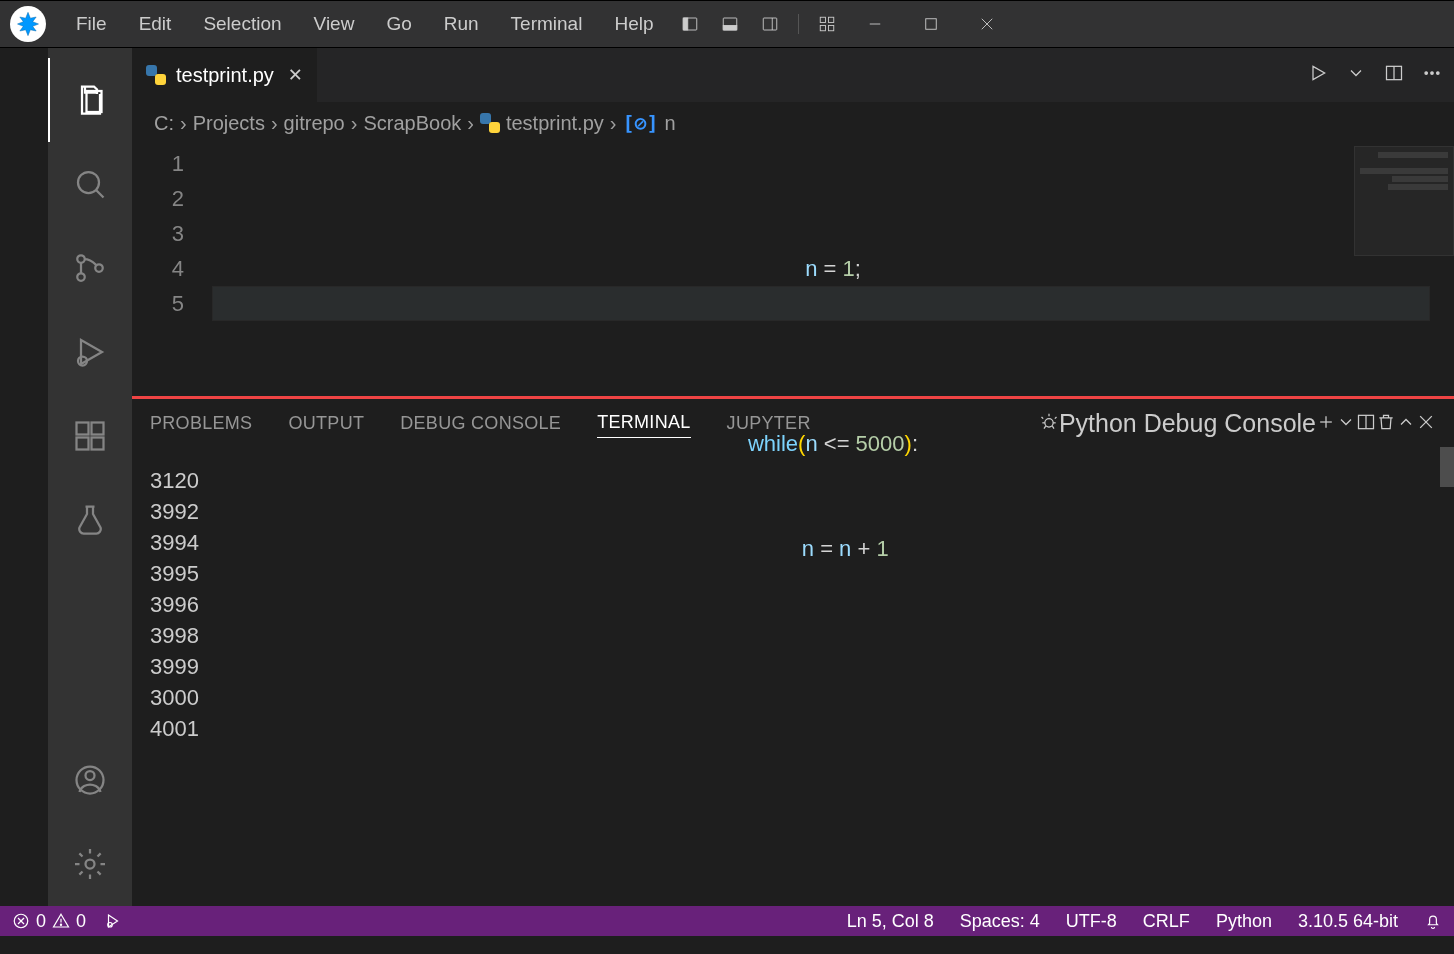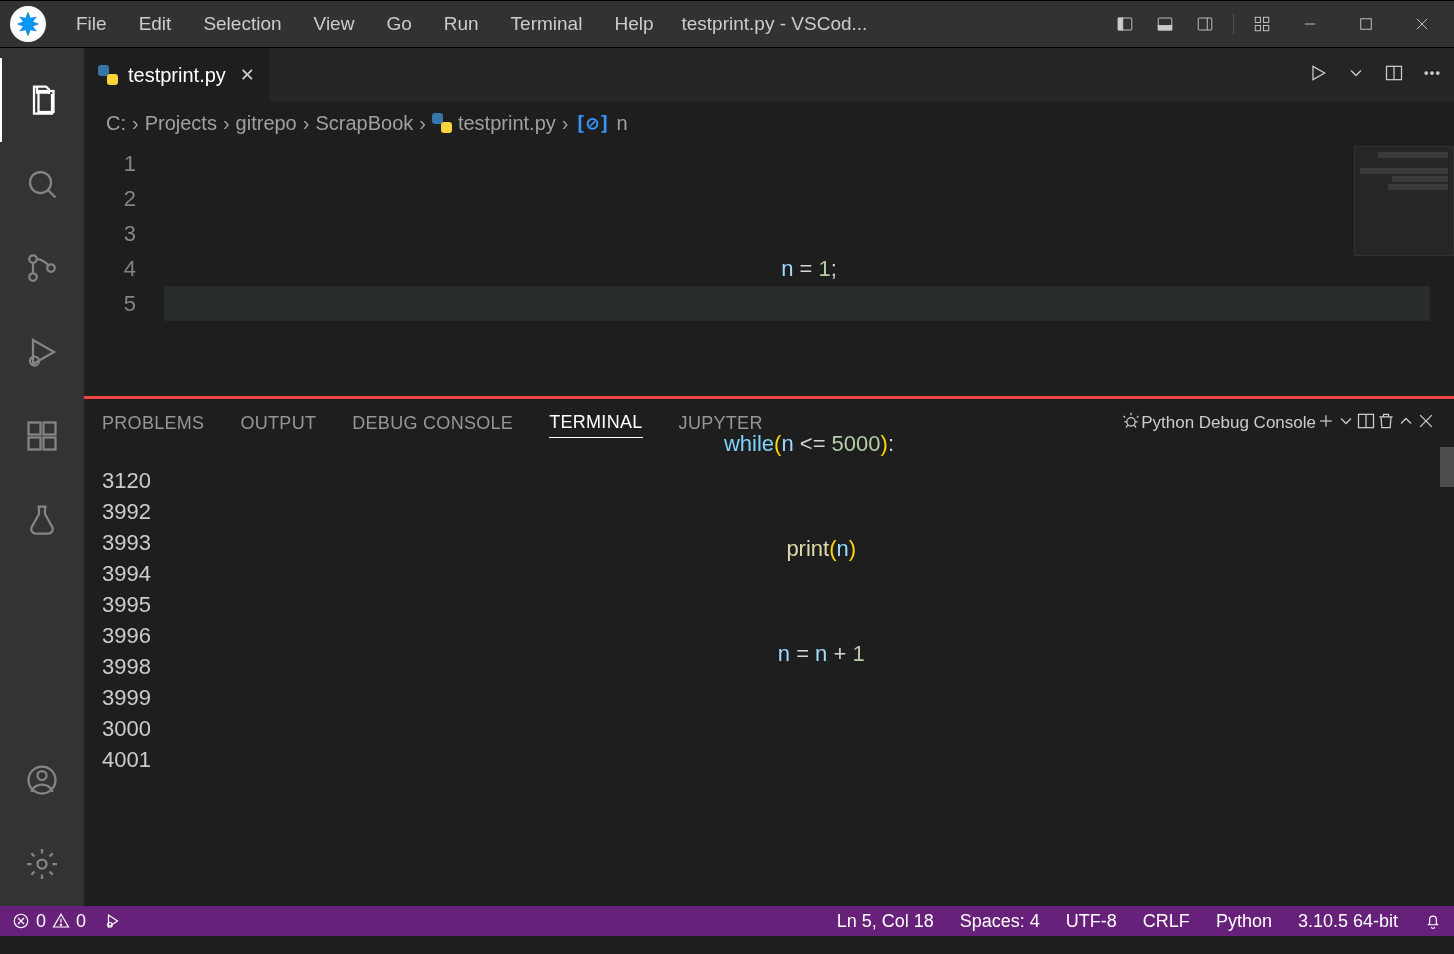--- a/index.html
+++ b/index.html
@@ -6,21 +6,21 @@
   html, body { width: 1454px; height: 954px; overflow: hidden; background:#1e1e1e; color:#cccccc; }
   .titlebar { height:48px; background:#323233; display:flex; align-items:center; padding:0 4px; font-size:19px; color:#cccccc; border-top:1px solid #000; border-bottom:1px solid #000;}
   .titlebar .logo { width:36px; height:36px; border-radius:50%; background:#fff; display:flex; align-items:center; justify-content:center; margin:0 14px 0 6px;}
   .titlebar .logo svg { width:28px; height:28px; }
   .menu-item { padding:0 16px; height:38px; display:flex; align-items:center; cursor:default; }
   .title-text { flex:1; padding-left:12px; white-space:nowrap; overflow:hidden; text-overflow:ellipsis; }
   .title-controls { display:flex; align-items:center; gap:0; }
   .tc-btn { width:40px; height:40px; display:flex; align-items:center; justify-content:center; color:#cccccc; }
   .tc-btn svg { width:18px; height:18px; stroke:#cccccc; fill:none; stroke-width:1.2; }
   .tc-divider { width:1px; height:20px; background:#555; margin:0 8px; }
-  .main { display:flex; height:858px; }
+  .main { display:flex; height:858px;padding-left:48px; }
   .activitybar { width:84px; background:#333333; display:flex; flex-direction:column; align-items:center; padding-top:10px; }
   .act-btn { width:84px; height:84px; display:flex; align-items:center; justify-content:center; color:#858585; }
   .act-btn.active { color:#ffffff; border-left:2px solid #fff; }
   .act-btn svg { width:36px; height:36px; stroke:currentColor; fill:none; stroke-width:1.5; }
   .activitybar .spacer { flex:1; }
   .editor-area { flex:1; display:flex; flex-direction:column; background:#1e1e1e; }
   .tabs-row { height:54px; background:#252526; display:flex; align-items:stretch; }
   .tab { display:flex; align-items:center; background:#1e1e1e; padding:0 14px; gap:10px; font-size:20px; color:#ffffff; border-right:1px solid #252526;}
   .tab .close { color:#cccccc; font-size:18px; margin-left:4px;}
   .tab-actions { margin-left:auto; display:flex; align-items:center; padding-right:12px; gap:18px; color:#cccccc;}
@@ -41,21 +41,21 @@
   .tok-fn { color:#dcdcaa; }
   .tok-par { color:#ffd700; }
   .tok-pun { color:#d4d4d4; }
   .minimap { position:absolute; right:0; top:0; width:100px; height:100%; pointer-events:none;}
   .minimap .view { position:absolute; right:0; top:0; width:100px; height:110px; background:rgba(255,255,255,0.04); border:1px solid rgba(255,255,255,0.06);}
   .minimap .blob { position:absolute; right:6px; width:70px; height:6px; background:#3a3a3a;}
   .panel { flex:1; display:flex; flex-direction:column; border-top:3px solid #ef4444; background:#1e1e1e;}
   .panel-tabs { height:48px; display:flex; align-items:center; padding:0 18px; gap:36px; font-size:18px; color:#969696;}
   .panel-tab { padding:4px 0; letter-spacing:0.3px; cursor:default;}
   .panel-tab.active { color:#ffffff; border-bottom:1px solid #fff; }
-  .panel-tabs .right { margin-left:auto; display:flex; align-items:center; color:#cccccc; font-size:17px;}
+  .panel-tabs .right { margin-left:auto; display:flex; align-items:center; color:#cccccc; font-size:25px;}
   .panel-tabs .right svg { width:20px; height:20px; stroke:#cccccc; fill:none; stroke-width:1.5;}
   .terminal { flex:1; overflow:hidden; font-family: Consolas, monospace; font-size:22px; line-height:31px; padding:18px 18px 0 18px; color:#cccccc; position:relative;}
   .terminal .scroll-thumb { position:absolute; right:0; top:0; width:14px; height:40px; background:#4d4d4d;}
   .statusbar { height:30px; background:#68217a; display:flex; align-items:center; color:#ffffff; font-size:18px; padding:0 12px; gap:18px;}
   .statusbar .sb-item { display:flex; align-items:center; gap:6px; }
   .statusbar .right { margin-left:auto; display:flex; align-items:center; gap:26px;}
   .statusbar svg { width:18px; height:18px; stroke:#fff; fill:none; stroke-width:1.6;}
   .py-mini { display:inline-block; width:20px; height:20px; position:relative;}
   .py-mini::before, .py-mini::after { content:""; position:absolute; width:11px; height:11px; border-radius:3px;}
   .py-mini::before { background:#3776ab; top:0; left:0;}
@@ -88,21 +88,20 @@
     </div>
   <div class="menu-item">
       <span>Run</span>
     </div>
   <div class="menu-item">
       <span>Terminal</span>
     </div>
   <div class="menu-item">
       <span>Help</span>
     </div>
-  <div class="title-text">testprint.py - VSCod...</div>
   <div class="title-controls">
     <div class="tc-btn">
         <svg viewBox="0 0 24 24">
           <rect x="3" y="4" width="18" height="16" rx="1"></rect>
           <rect x="3" y="4" width="6" height="16" fill="#cccccc"></rect>
         </svg>
       </div>
     <div class="tc-btn">
         <svg viewBox="0 0 24 24">
           <rect x="3" y="4" width="18" height="16" rx="1"></rect>
@@ -254,21 +253,20 @@
         <div>2</div>
         <div>3</div>
         <div>4</div>
         <div>5</div>
       </div>
       <div class="code">
         <div class="hl" style="top:140px;"></div>
         <div class="line"><span class="tok-var">n</span><span class="tok-op"> = </span><span class="tok-num">1</span><span class="tok-pun">;</span></div>
         <div class="line"><span></span></div>
         <div class="line"><span class="tok-kw">while</span><span class="tok-par">(</span><span class="tok-var">n</span><span class="tok-op"> &lt;= </span><span class="tok-num">5000</span><span class="tok-par">)</span><span class="tok-pun">:</span></div>
-        <div class="line"><span>    </span><span class="tok-fn">print</span><span class="tok-par">(</span><span class="tok-var">n</span><span class="tok-par">)</span></div>
         <div class="line"><span>    </span><span class="tok-var">n</span><span class="tok-op"> = </span><span class="tok-var">n</span><span class="tok-op"> + </span><span class="tok-num">1</span></div>
         <div class="minimap">
           <div class="view"></div>
           <div class="blob" style="top:6px"></div>
           <div class="blob" style="top:22px;width:88px"></div>
           <div class="blob" style="top:30px;width:56px"></div>
           <div class="blob" style="top:38px;width:60px"></div>
         </div>
       </div>
     </div>
@@ -312,21 +310,20 @@
           <span><svg viewBox="0 0 24 24">
                 <line x1="5" y1="5" x2="19" y2="19"></line>
                 <line x1="19" y1="5" x2="5" y2="19"></line>
               </svg></span>
         </div>
       </div>
       <div class="terminal">
         <div class="scroll-thumb"></div>
         <div>3120</div>
         <div>3992</div>
-        <div>3993</div>
         <div>3994</div>
         <div>3995</div>
         <div>3996</div>
         <div>3998</div>
         <div>3999</div>
         <div>3000</div>
         <div>4001</div>
       </div>
     </div>
   </div>
@@ -348,21 +345,21 @@
     <span>0</span>
   </div>
   <div class="sb-item">
     <svg viewBox="0 0 24 24">
         <polygon points="6,4 18,12 6,20"></polygon>
         <circle cx="8" cy="17" r="3"></circle>
       </svg>
   </div>
   <div class="right">
     <div class="sb-item">
-        <span>Ln 5, Col 18</span>
+        <span>Ln 5, Col 8</span>
       </div>
     <div class="sb-item">
         <span>Spaces: 4</span>
       </div>
     <div class="sb-item">
         <span>UTF-8</span>
       </div>
     <div class="sb-item">
         <span>CRLF</span>
       </div>

